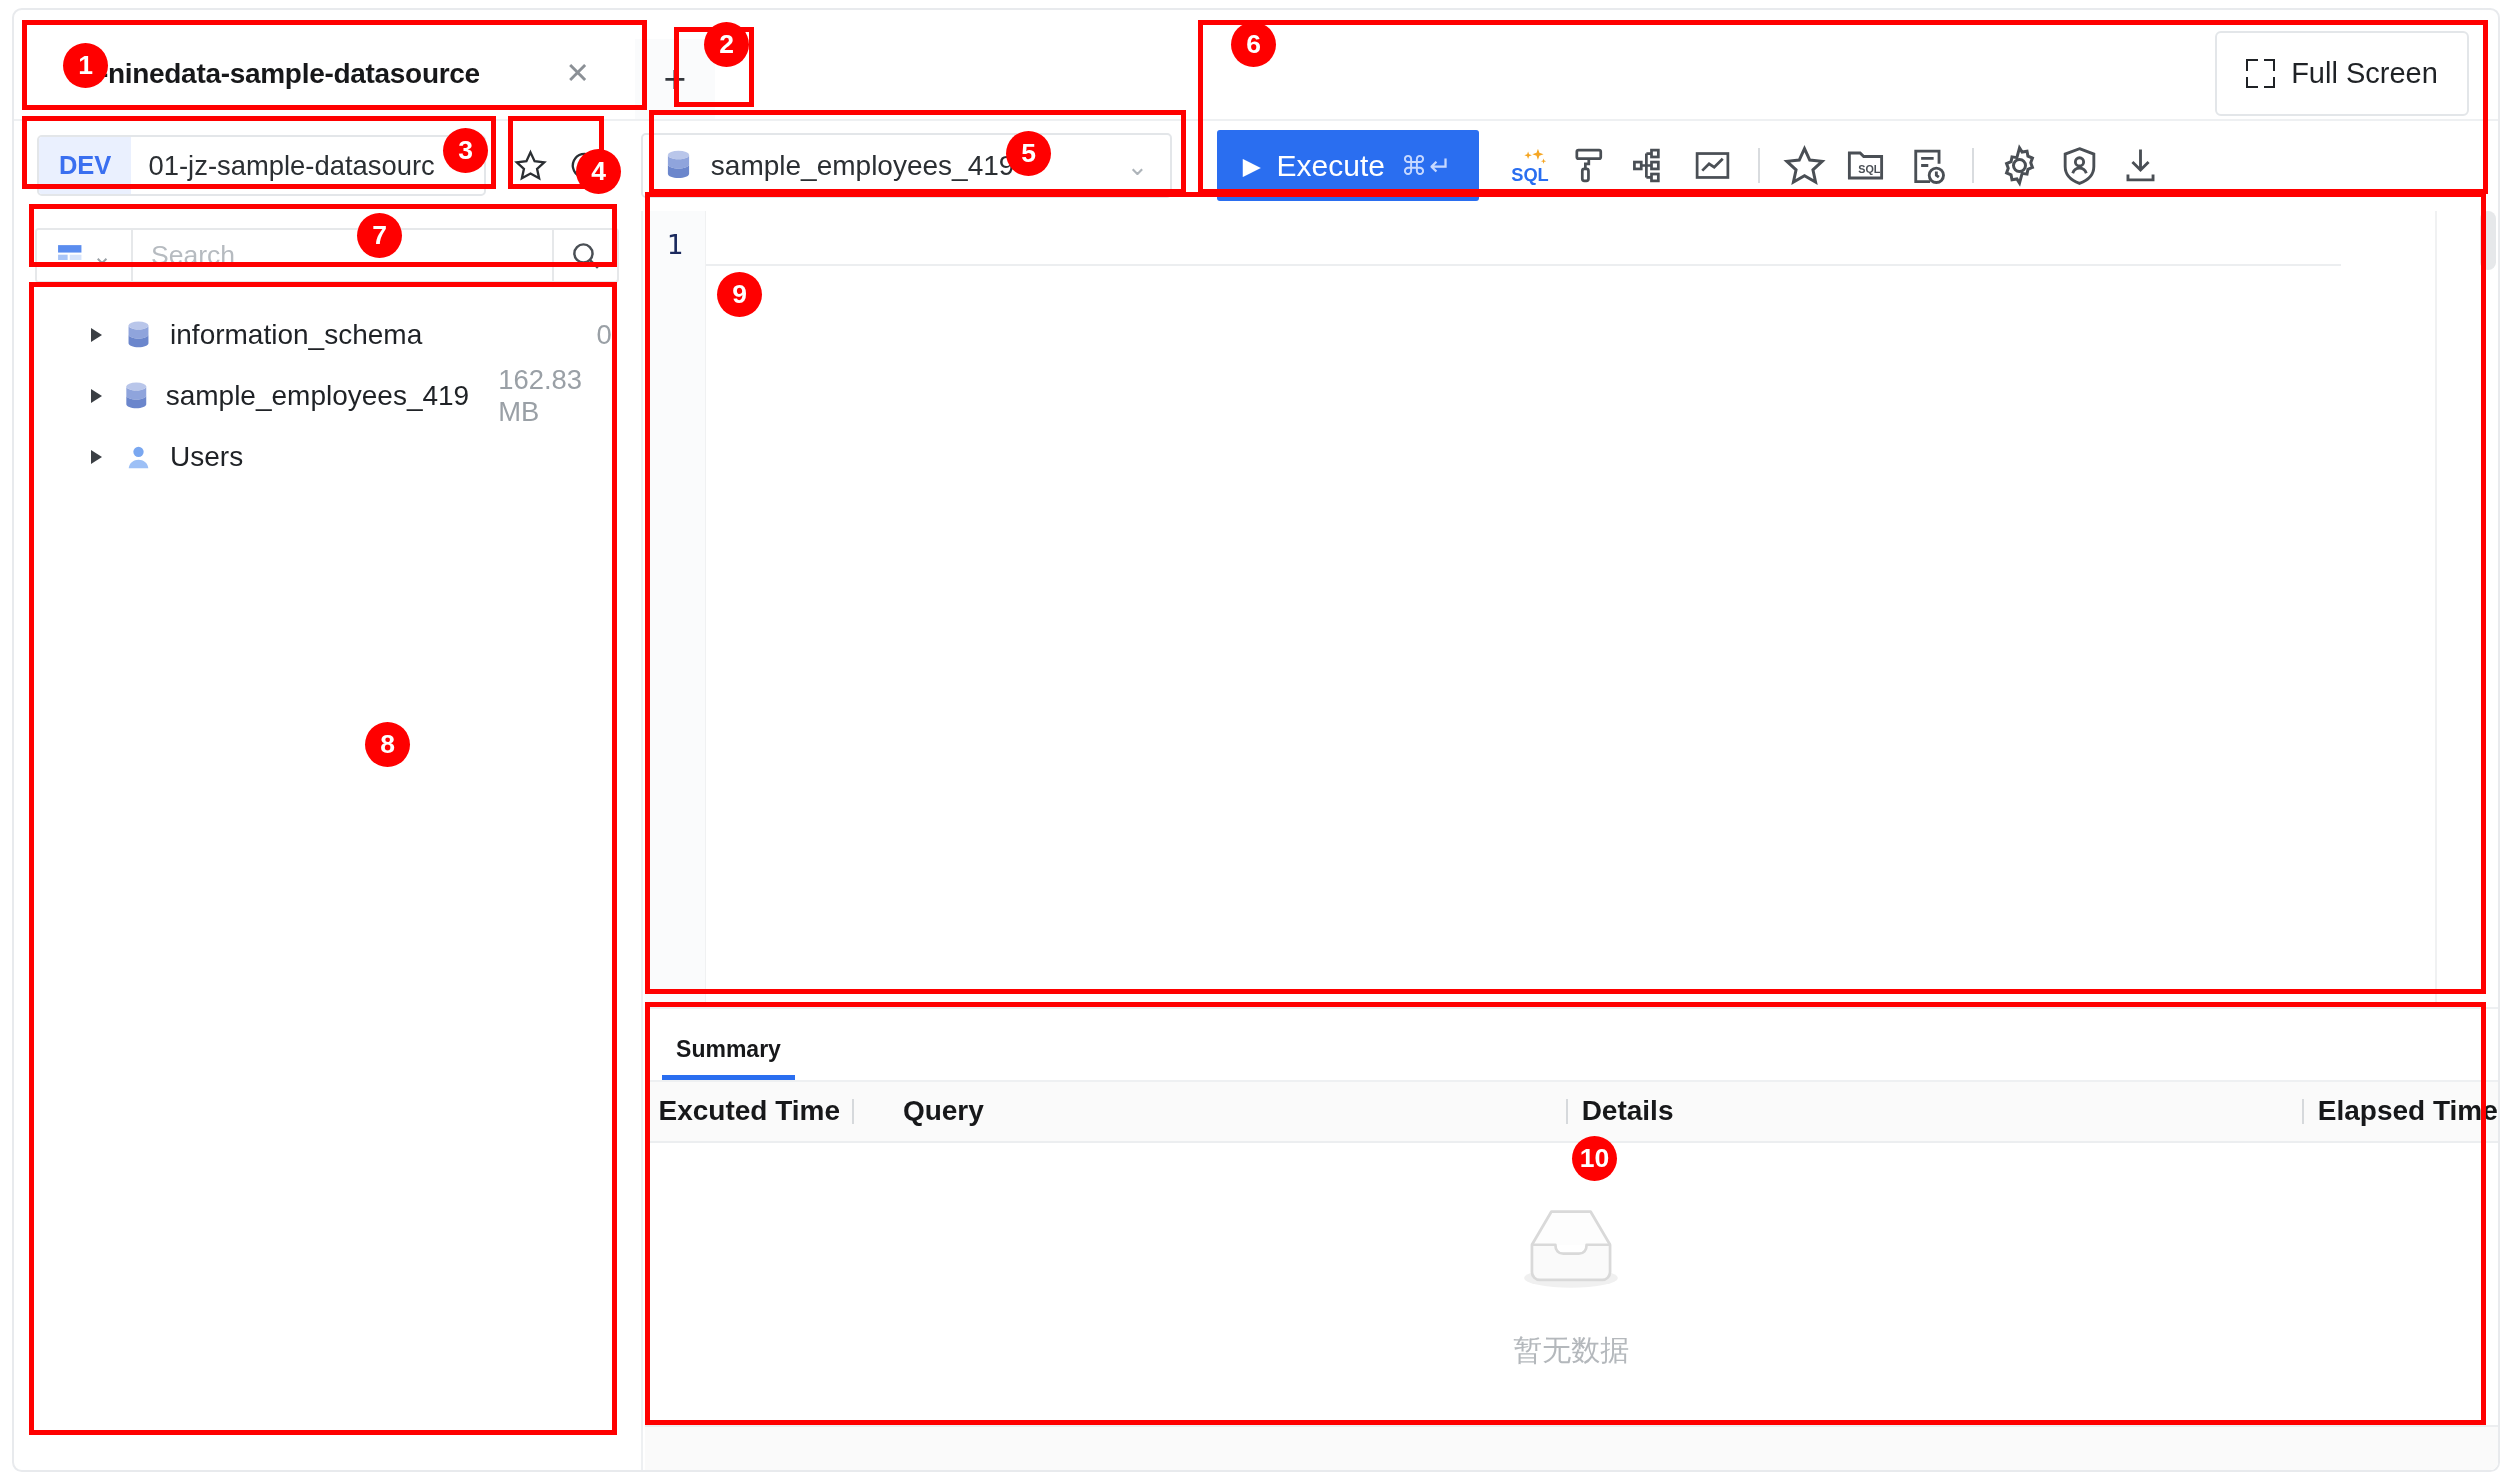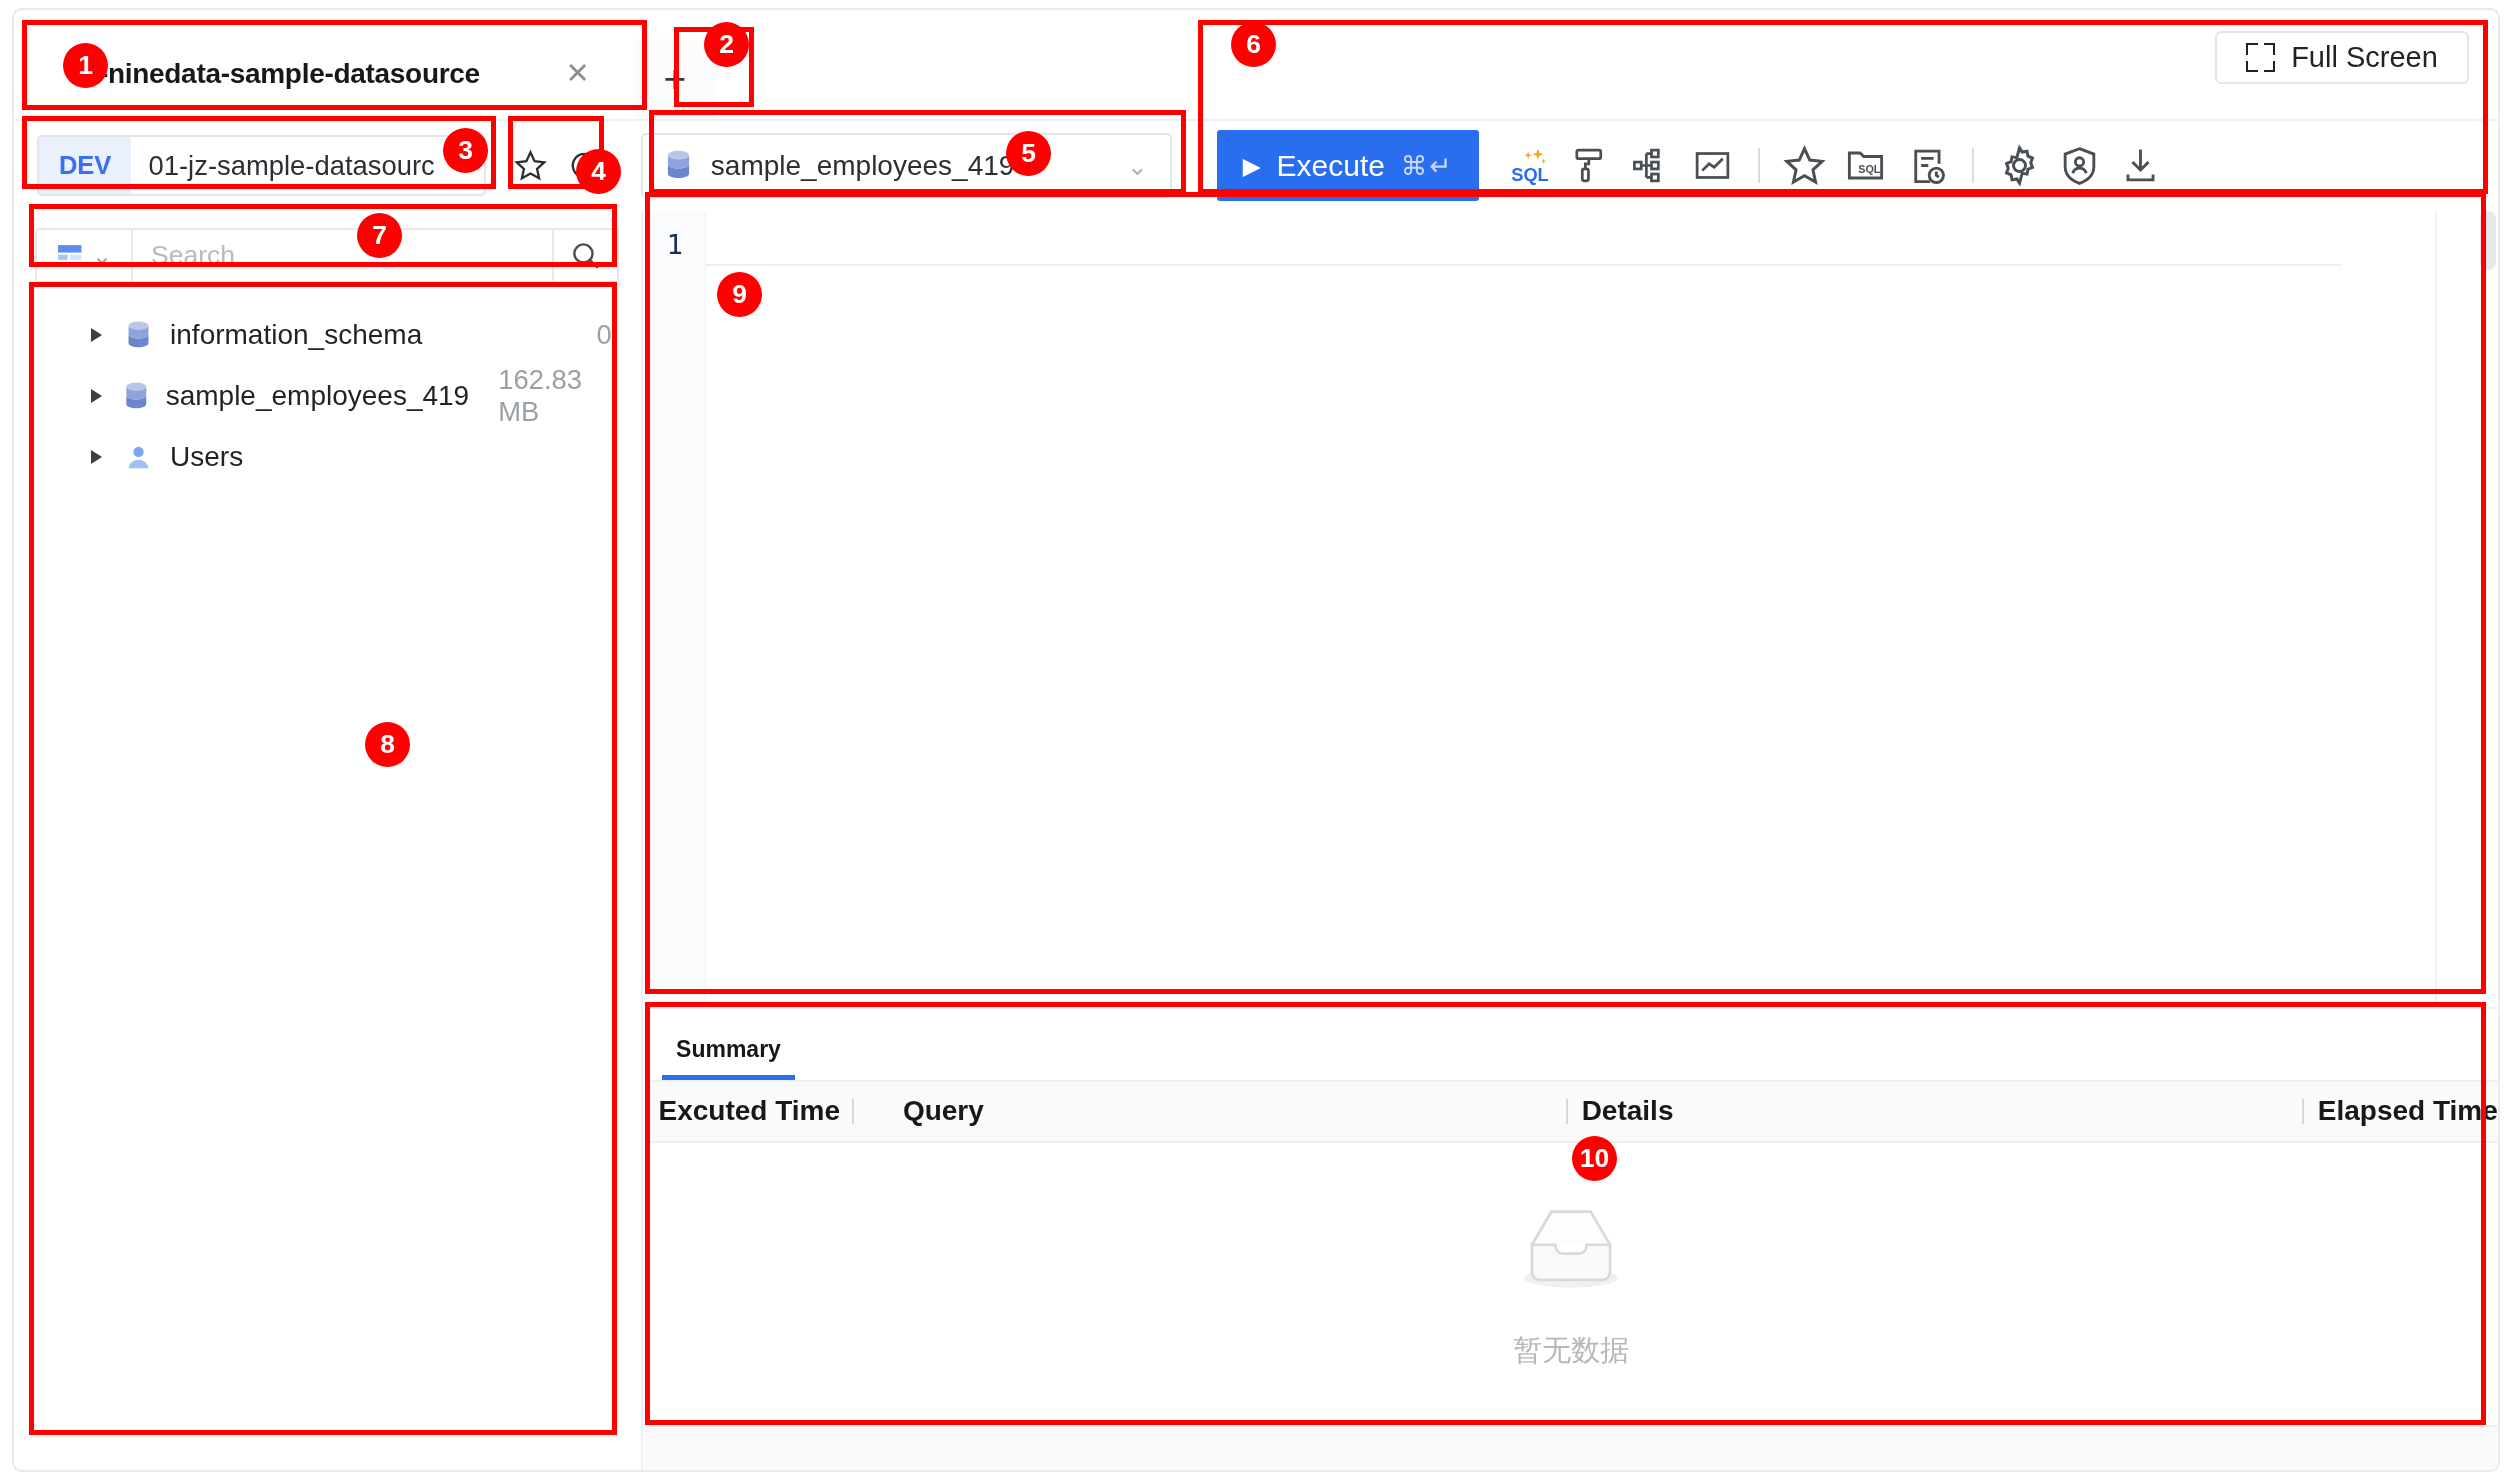--- a/index.html
+++ b/index.html
@@ -54,21 +54,21 @@
   }
 
   
   .header-right {
     position: absolute; right: 0; top: 0;
     width: 1304px; height: 111px;
     border-bottom: 2px solid #eef0f2;
   }
   .fullscreen-btn {
     position: absolute; right: 29px; top: 21.6px;
-    height: 53px; padding: 0 29px;
+    height: 85px; padding: 0 29px;
     border: 2px solid #e3e6e9; border-radius: 5.9px;
     background: #fff;
     display: flex; align-items: center; gap: 15.7px;
     font-size: 29px; color: #1f2226;
   }
   .fs-icon { width: 29px; height: 29px; position: relative; display:block; }
   .fs-icon i { position:absolute; width:11.8px; height:11.8px; border:2.9px solid #1f2226; }
   .fs-icon i:nth-child(1){ left:0; top:0; border-right:none; border-bottom:none;}
   .fs-icon i:nth-child(2){ right:0; top:0; border-left:none; border-bottom:none;}
   .fs-icon i:nth-child(3){ left:0; bottom:0; border-right:none; border-top:none;}

